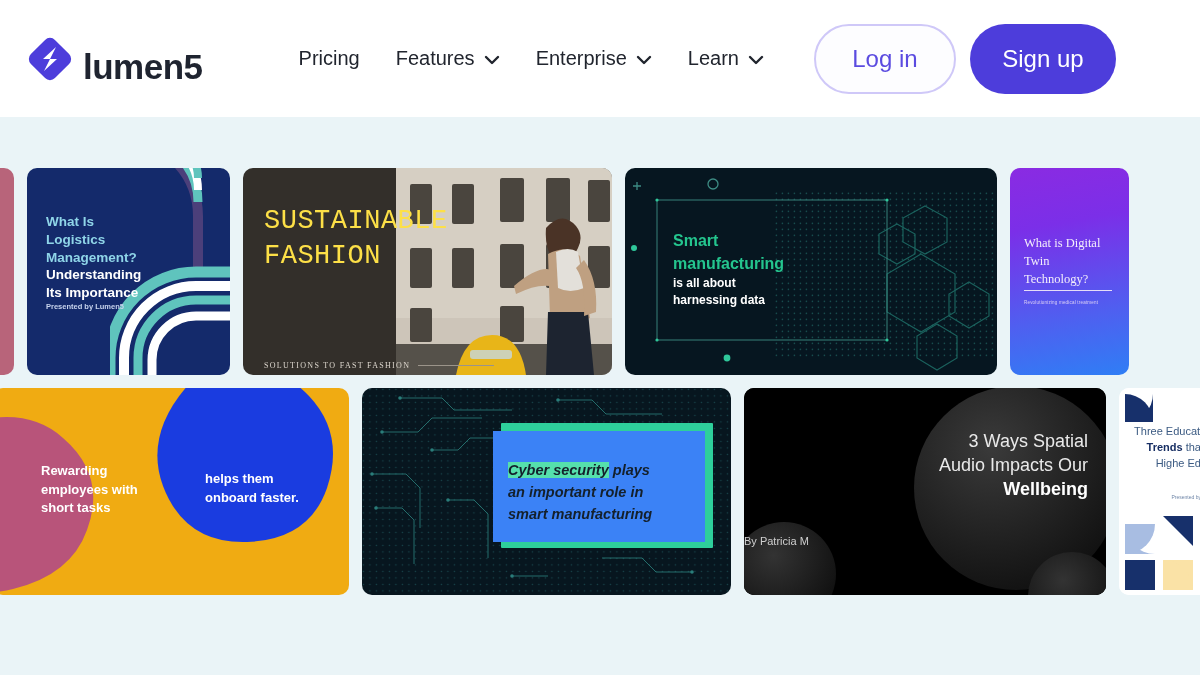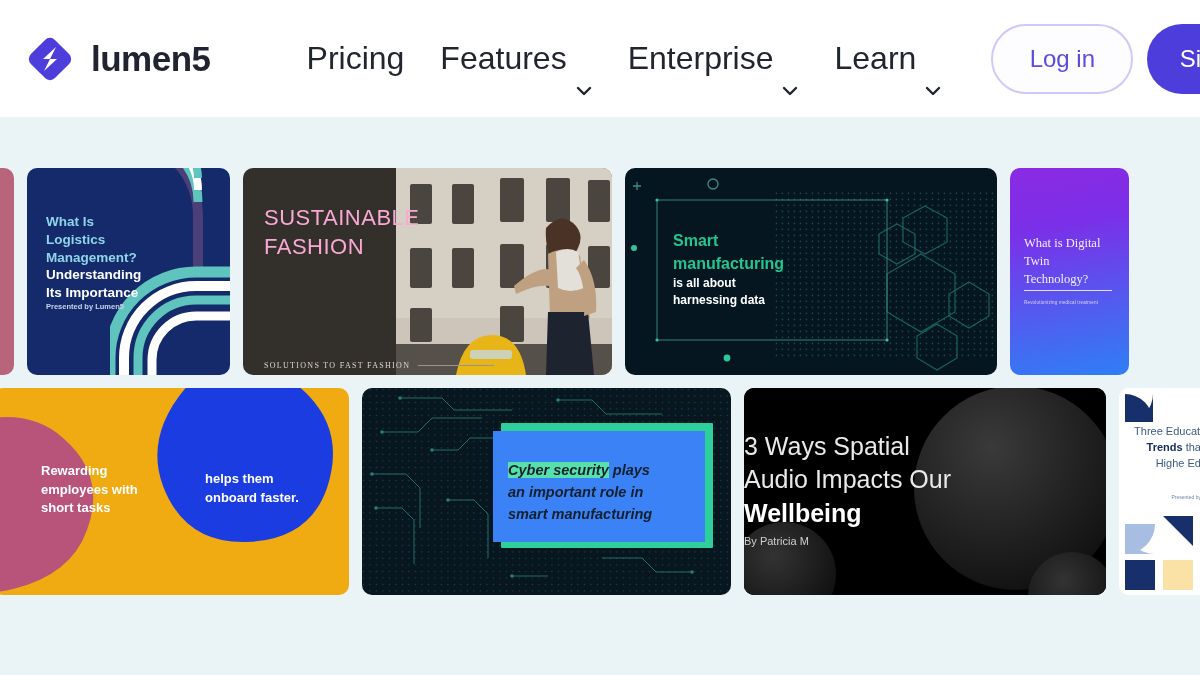--- a/index.html
+++ b/index.html
@@ -12,30 +12,30 @@
   .page { position: relative; width: 1200px; height: 675px; background: #eaf4f7; }
 
   
   .header {
     position: absolute; top: 0; left: 0;
     width: 1200px; height: 117px;
     background: #ffffff;
     display: flex; align-items: center;
     z-index: 20;
   }
-  .logo-wrap { display: flex; align-items: center; margin-left: 26px; gap: 17px; }
+  .logo-wrap { display: flex; align-items: flex-end; margin-left: 26px; gap: 9px; }
   .logo-mark { width: 48px; height: 50px; display: block; }
   .logo-text {
     font-size: 35px; font-weight: bold; color: #1f2430;
     letter-spacing: -0.5px; line-height: 1;
   }
   .nav { display: flex; align-items: center; margin-left: 96px; gap: 36px; }
   .nav-item {
-    display: flex; align-items: flex-end; gap: 9px;
-    font-size: 32px; color: #21252e; white-space: nowrap;
+    display: flex; align-items: flex-start; gap: 9px;
+    font-size: 20px; color: #21252e; white-space: nowrap;
     cursor: pointer;
   }
   .chev { display: inline-block; width: 16px; height: 10px; }
   .auth { display: flex; align-items: center; margin-left: 50px; gap: 14px; }
   .btn-login {
     width: 142px; height: 70px; border-radius: 36px;
     border: 2px solid #cfc8f8; background: #fdfdff;
     color: #5b4be0; font-size: 24px;
     display: flex; align-items: center; justify-content: center;
     cursor: pointer;
@@ -69,22 +69,22 @@
   .c-log .log-sub {
     position: absolute; left: 19px; top: 134px;
     font-size: 7.5px; color: #c8d4ee; font-weight: bold;
   }
 
   
   .c-fash { width: 369px; background: #332f2a; }
   .c-fash .photo { position: absolute; right: 0; top: 0; width: 216px; height: 207px; overflow: hidden; }
   .c-fash .fash-txt {
     position: absolute; left: 21px; top: 36px;
-    font-family: Liberation Sans, sans-serif;
-    font-size: 22px; color: #f9a8d4; line-height: 1.3; letter-spacing: 0.5px;
+    font-family: Liberation Mono, monospace;
+    font-size: 27px; color: #fde047; line-height: 1.3; letter-spacing: 0.5px;
   }
   .c-fash .fash-sub {
     position: absolute; left: 21px; top: 153px;
     font-family: "Liberation Serif", serif;
     font-size: 8px; color: #ded8cf; letter-spacing: 1.3px;
     display: flex; align-items: center; gap: 8px; margin-top: 40px;
   }
   .c-fash .fash-sub::after { content: ""; display: block; width: 76px; height: 1px; background: #9b948a; }
 
   
@@ -135,22 +135,22 @@
   }
   .c-cyber .cy-txt {
     position: absolute; left: 15px; top: 28px;
     font-size: 14.5px; font-weight: bold; color: #14202b; line-height: 1.52;
   }
   .c-cyber .hl { background: #55e0ac; }
 
   
   .c-audio { width: 362px; background: #000000; }
   .c-audio .au-txt {
-    position: absolute; left: 0; top: 42px; width: 344px; text-align: left;
-    font-size: 25px; color: #e9e9e9; line-height: 1.33; z-index: 3;
+    position: absolute; left: 0; top: 42px; width: 344px; text-align: right;
+    font-size: 18px; color: #e9e9e9; line-height: 1.33; z-index: 3;
   }
   .c-audio .au-bold { font-weight: bold; color: #ffffff; }
   .c-audio .au-by {
     position: absolute; left: 0; top: 147px; width: 362px; text-align: left;
     font-size: 11px; color: #cfcfcf; z-index: 3;
   }
 
   
   .c-edu { width: 90px; background: #ffffff; }
   .c-edu .edu-txt {

